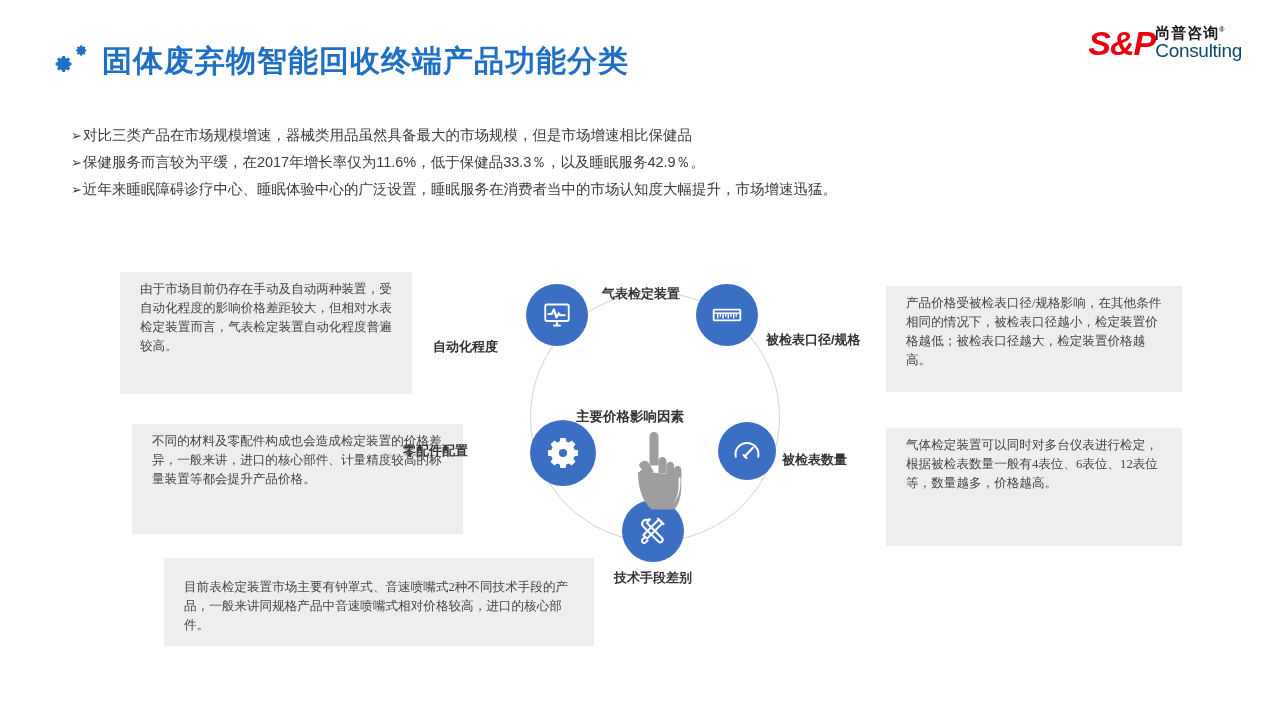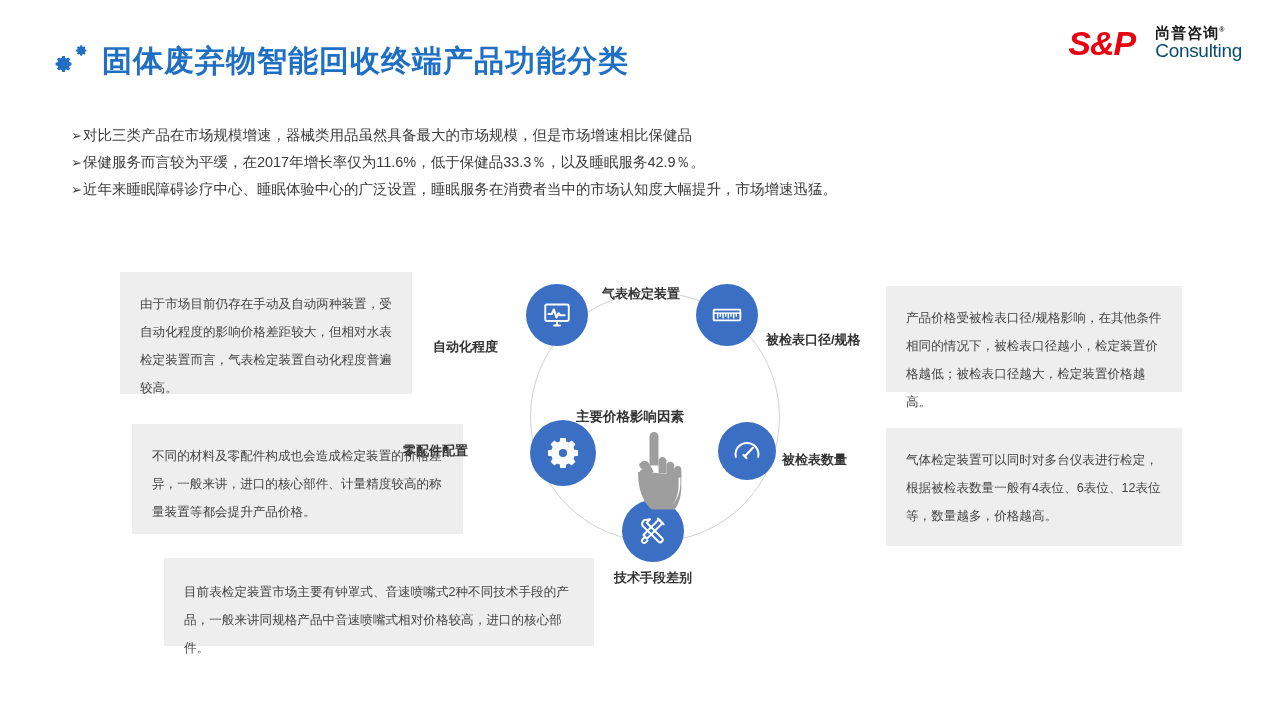--- a/index.html
+++ b/index.html
@@ -11,21 +11,21 @@
   }
   #slide {
     position: relative;
     width: 1280px; height: 720px;
     background: #ffffff;
   }
 
   
   #logo {
     position: absolute; top: 18px; right: 38px;
-    display: flex; align-items: flex-end; gap: 20px;
+    display: flex; align-items: flex-end; gap: 0;
     height: 42px;
   }
   #logo .sp {
     font-family: "Liberation Sans", sans-serif;
     font-weight: bold;
     font-size: 34px;
     color: #e8010f;
     letter-spacing: -1px;
     line-height: 34px;
     font-style: italic;
@@ -67,22 +67,23 @@
   .bullet .arrow {
     color: #3c3c3c; font-size: 13px; margin-right: 1px;
   }
 
   
   .note {
     position: absolute;
     background: #eeeeee;
     color: #444444;
     font-size: 12.6px;
-    line-height: 28px;
-    padding: 18px 20px;
+    line-height: 19px;
+    padding: 8px 20px;
+    font-family: Liberation Serif, serif;
   }
   #note-tl { left: 120px; top: 272px; width: 292px; height: 122px; }
   #note-bl { left: 132px; top: 424px; width: 331px; height: 110px; }
   #note-bc { left: 164px; top: 558px; width: 430px; height: 88px; padding-top: 20px; }
   #note-tr { left: 886px; top: 286px; width: 296px; height: 106px; }
   #note-br { left: 886px; top: 428px; width: 296px; height: 118px; }
 
   
   #wheel {
     position: absolute;

